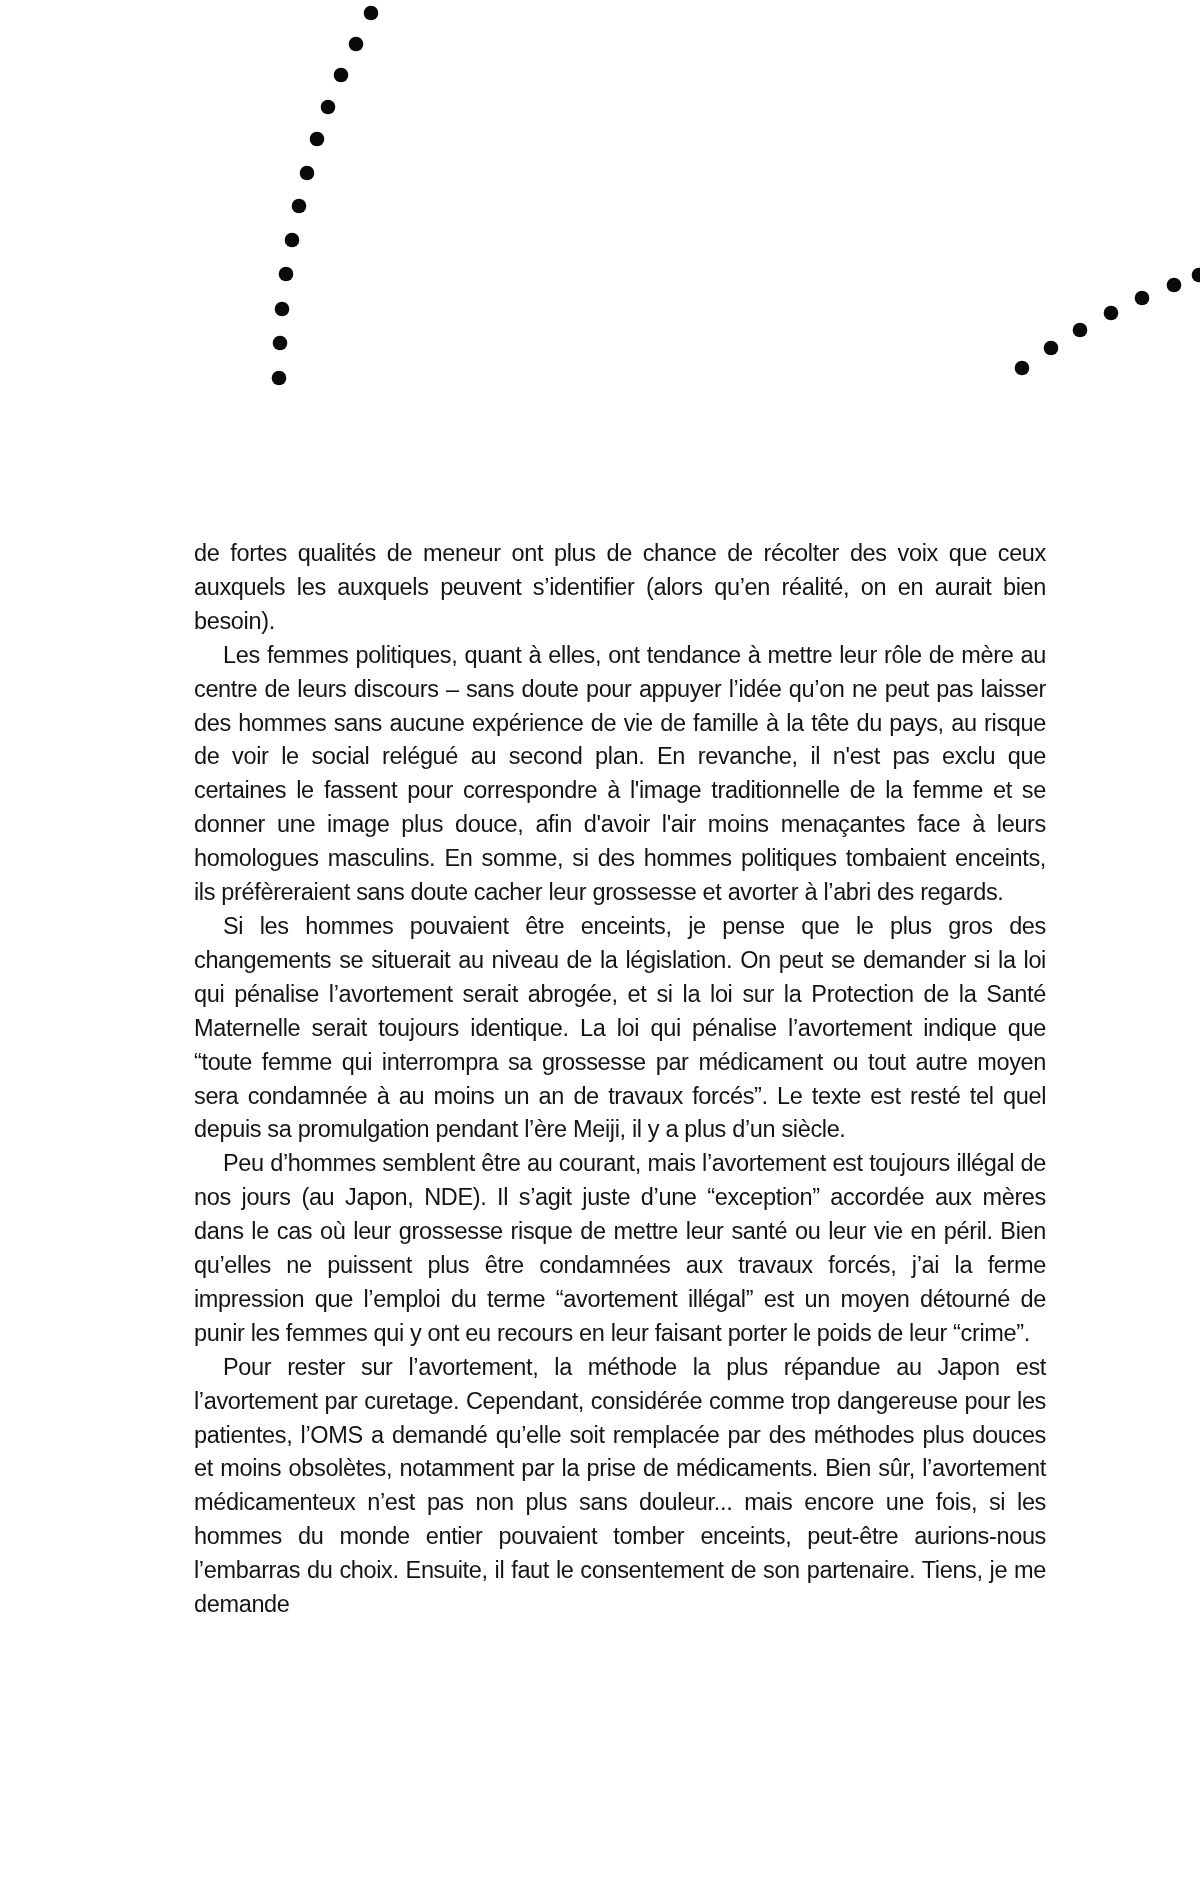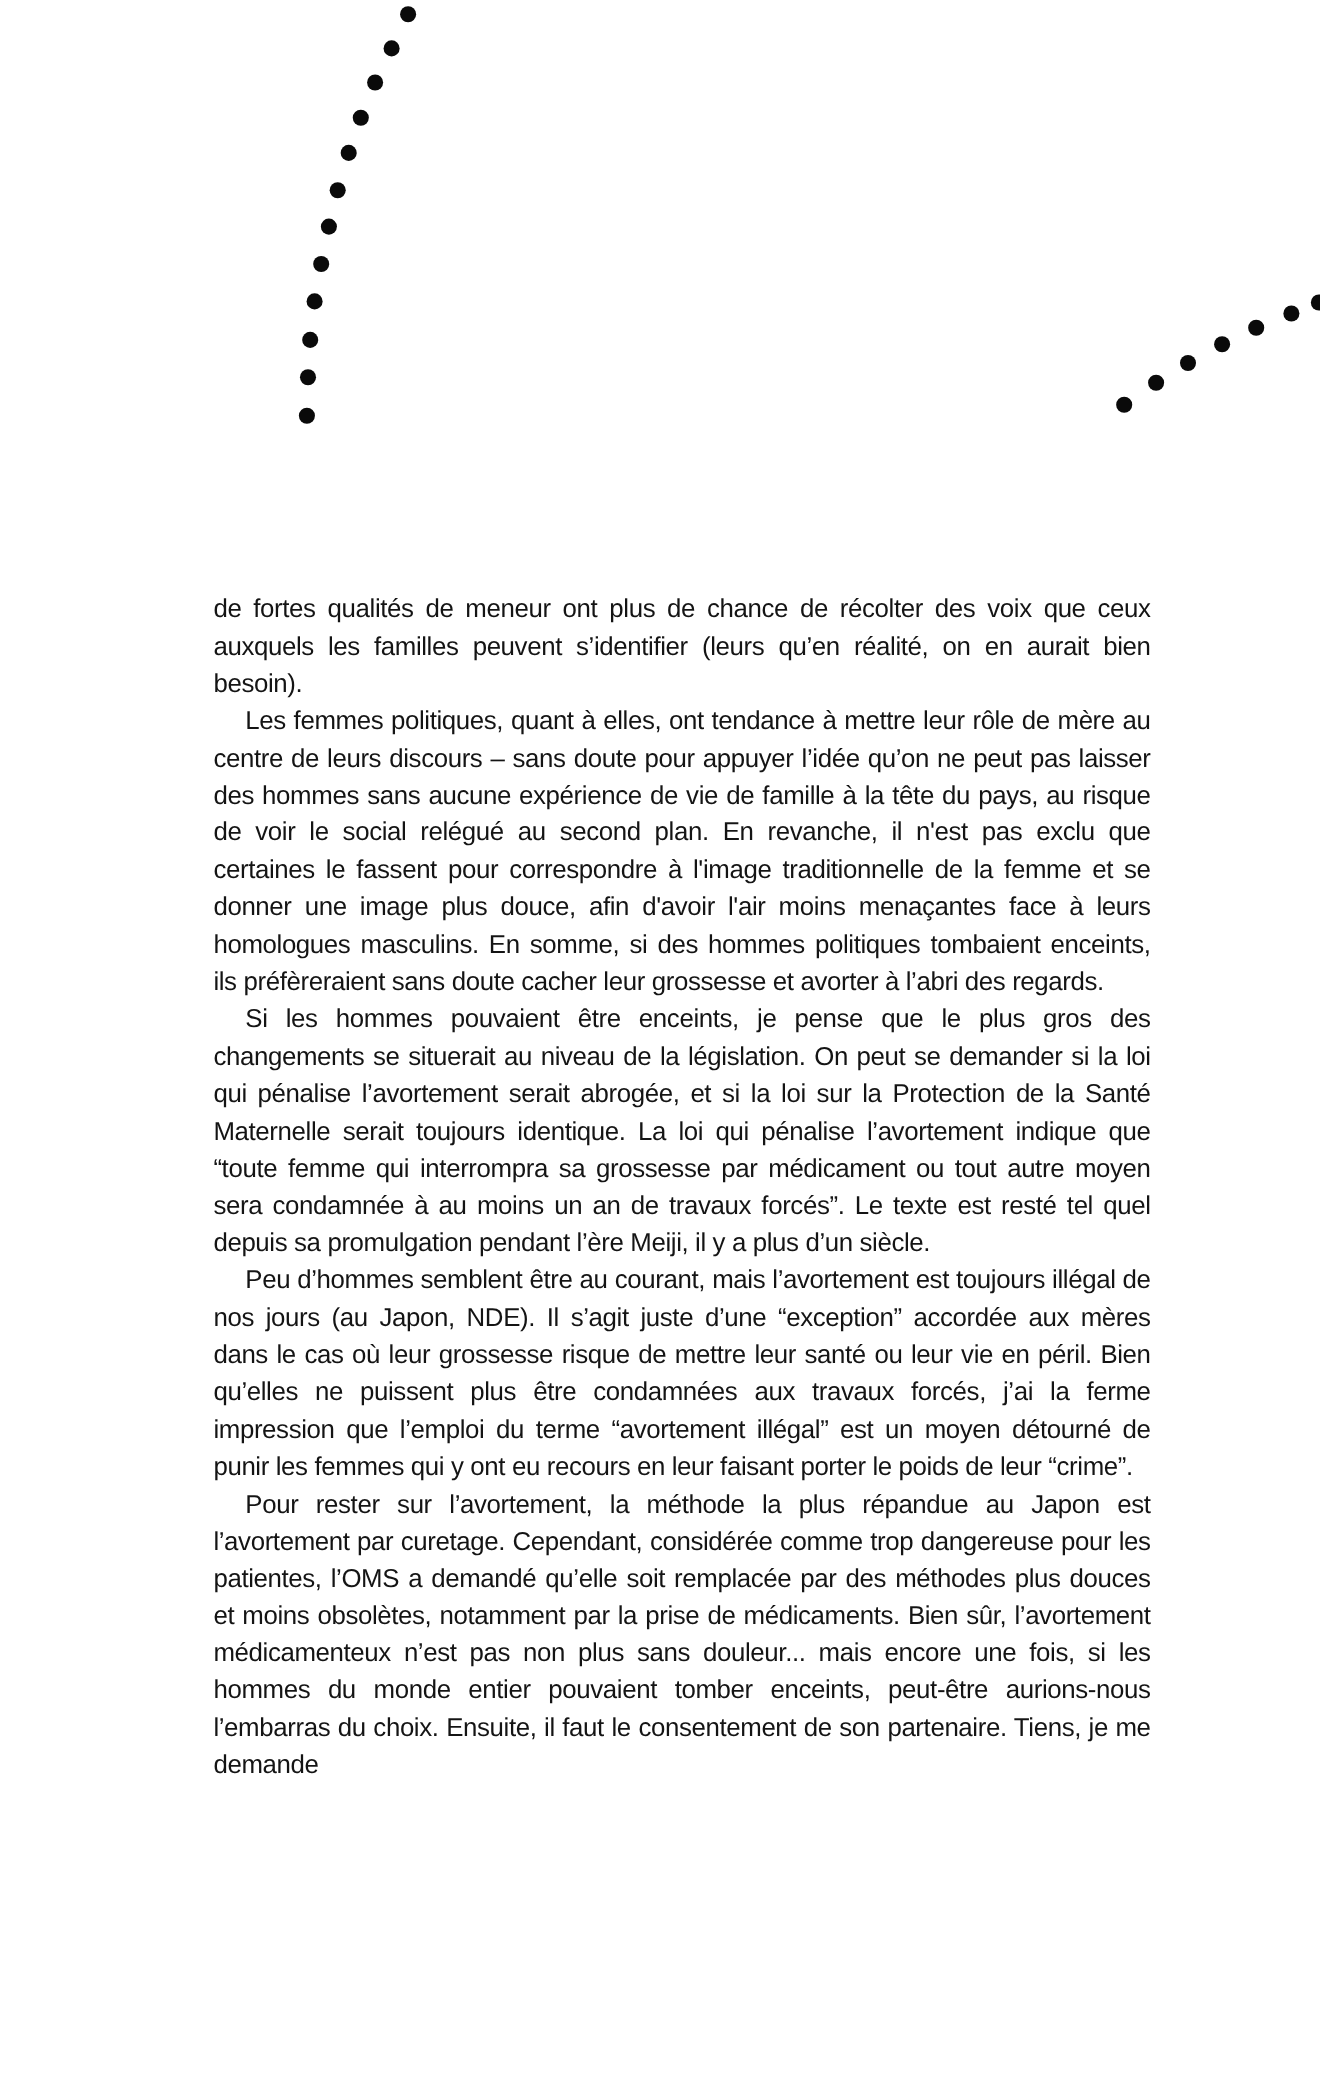--- a/index.html
+++ b/index.html
@@ -66,18 +66,18 @@
       <circle cx="1051" cy="348" r="7.3" fill="#0a0a0a"></circle>
       <circle cx="1080" cy="330" r="7.3" fill="#0a0a0a"></circle>
       <circle cx="1111" cy="313" r="7.3" fill="#0a0a0a"></circle>
       <circle cx="1142" cy="298" r="7.3" fill="#0a0a0a"></circle>
       <circle cx="1174" cy="285" r="7.3" fill="#0a0a0a"></circle>
       <circle cx="1199" cy="275" r="7.3" fill="#0a0a0a"></circle>
     </g>
 </svg>
 
 <div class="text-block">
-  <p class="p0">de fortes qualités de meneur ont plus de chance de récolter des voix que ceux auxquels les familles peuvent s’identifier (leurs qu’en réalité, on en aurait bien besoin).</p>
+  <p class="p0">de fortes qualités de meneur ont plus de chance de récolter des voix que ceux auxquels les auxquels peuvent s’identifier (alors qu’en réalité, on en aurait bien besoin).</p>
   <p class="p1 indent">Les femmes politiques, quant à elles, ont tendance à mettre leur rôle de mère au centre de leurs discours – sans doute pour appuyer l’idée qu’on ne peut pas laisser des hommes sans aucune expérience de vie de famille à la tête du pays, au risque de voir le social relégué au second plan. En revanche, il n'est pas exclu que certaines le fassent pour correspondre à l'image traditionnelle de la femme et se donner une image plus douce, afin d'avoir l'air moins menaçantes face à leurs homologues masculins. En somme, si des hommes politiques tombaient enceints, ils préfèreraient sans doute cacher leur grossesse et avorter à l’abri des regards.</p>
   <p class="p2 indent">Si les hommes pouvaient être enceints, je pense que le plus gros des changements se situerait au niveau de la législation. On peut se demander si la loi qui pénalise l’avortement serait abrogée, et si la loi sur la Protection de la Santé Maternelle serait toujours identique. La loi qui pénalise l’avortement indique que “toute femme qui interrompra sa grossesse par médicament ou tout autre moyen sera condamnée à au moins un an de travaux forcés”. Le texte est resté tel quel depuis sa promulgation pendant l’ère Meiji, il y a plus d’un siècle.</p>
   <p class="p3 indent">Peu d’hommes semblent être au courant, mais l’avortement est toujours illégal de nos jours (au Japon, NDE). Il s’agit juste d’une “exception” accordée aux mères dans le cas où leur grossesse risque de mettre leur santé ou leur vie en péril. Bien qu’elles ne puissent plus être condamnées aux travaux forcés, j’ai la ferme impression que l’emploi du terme “avortement illégal” est un moyen détourné de punir les femmes qui y ont eu recours en leur faisant porter le poids de leur “crime”.</p>
   <p class="p4 indent last">Pour rester sur l’avortement, la méthode la plus répandue au Japon est l’avortement par curetage. Cependant, considérée comme trop dangereuse pour les patientes, l’OMS a demandé qu’elle soit remplacée par des méthodes plus douces et moins obsolètes, notamment par la prise de médicaments. Bien sûr, l’avortement médicamenteux n’est pas non plus sans douleur... mais encore une fois, si les hommes du monde entier pouvaient tomber enceints, peut-être aurions-nous l’embarras du choix. Ensuite, il faut le consentement de son partenaire. Tiens, je me demande</p>
 </div>
 
 </body></html>

